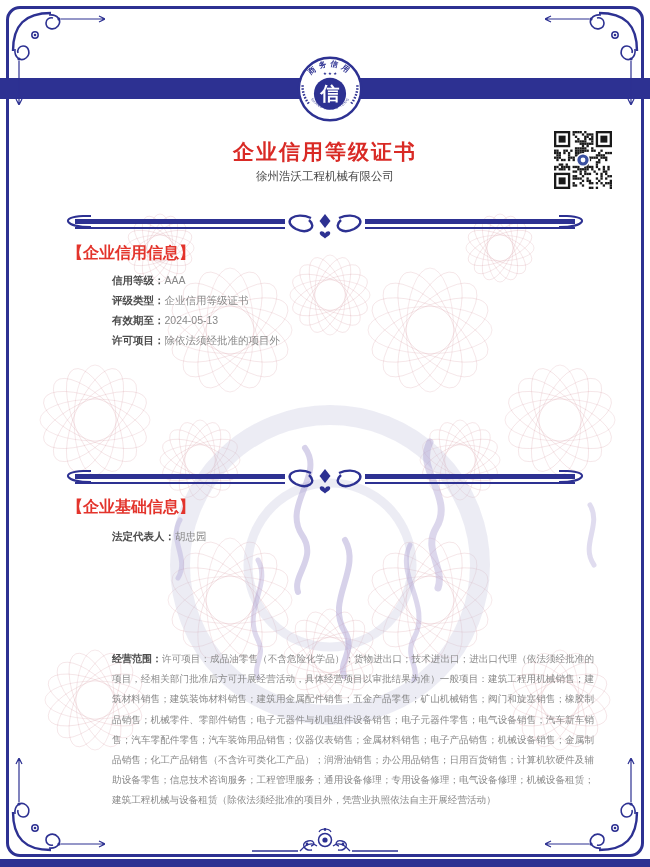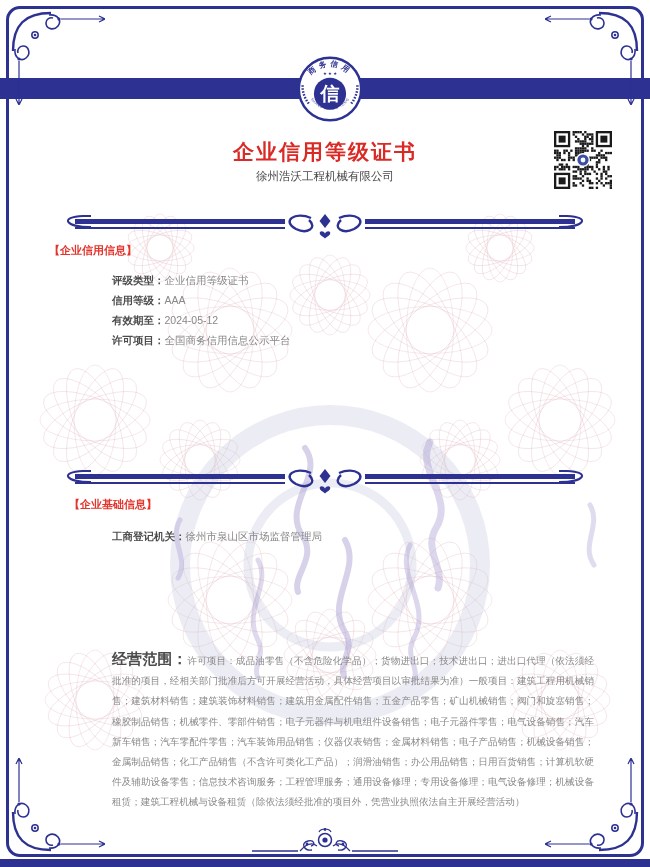--- a/index.html
+++ b/index.html
@@ -27,33 +27,33 @@
   .seal{position:absolute;left:296px;top:55px;width:68px;height:68px;z-index:3;}
   .qr{position:absolute;left:554px;top:131px;width:58px;height:58px;z-index:2;}
 
   .title{position:absolute;left:0;right:0;top:138px;text-align:center;font-size:21px;font-weight:bold;letter-spacing:2px;color:var(--title-red);z-index:2;}
   .subtitle{position:absolute;left:0;right:0;top:169px;text-align:center;font-size:11.5px;color:#4a4a4a;z-index:2;}
 
   .divider{position:absolute;left:57px;width:536px;height:26px;z-index:2;}
   .divider.d1{top:213px;}
   .divider.d2{top:468px;}
 
-  .sec-heading{position:absolute;left:49px;font-size:11px;font-weight:bold;color:var(--heading-red);z-index:2;text-align:right;}
+  .sec-heading{position:absolute;left:67px;font-size:16px;font-weight:bold;color:var(--heading-red);z-index:2;text-align:right;}
   .sec-heading.h1{top:243px;}
-  .sec-heading.h2{top:497px;margin-left:20px;}
+  .sec-heading.h2{top:497px;}
 
   .fields{position:absolute;left:112px;z-index:2;}
   .fields.f1{top:271px;}
   .fields.f2{top:527px;}
   .row{font-size:10.5px;line-height:19.9px;white-space:nowrap;}
   .lbl{font-weight:bold;color:var(--label);}
   .val{color:var(--value);}
 
   .scope{position:absolute;left:112px;top:649px;width:482px;font-size:9.6px;line-height:20.2px;text-align:justify;color:var(--value);z-index:2;}
-  .scope .lbl{font-size:15px;}
+  .scope .lbl{font-size:10px;}
 
   .bottom-ornament{position:absolute;left:50%;transform:translateX(-50%);top:826px;z-index:2;}
 </style>
 </head>
 <body>
 
 <div class="page">
 
   <svg id="wm" class="watermark" viewBox="0 0 650 867">
       <ellipse cx="460" cy="460" rx="40" ry="15.2" transform="rotate(157.5 460 460)" fill="none" stroke="#cf8b95" stroke-width="0.7" opacity="0.28"></ellipse>
@@ -493,24 +493,24 @@
     <g stroke="#2d3192" fill="none">
       <path d="M34,14 C8,14 2,4 26,3 L34,3" stroke-width="2"></path>
       <path d="M502,14 C528,14 534,4 510,3 L502,3" stroke-width="2"></path>
       <path d="M254,5 c-16,-7 -30,3 -15,11 c11,5.5 22,-1 13,-9" stroke-width="2.4"></path>
       <path d="M282,5 c16,-7 30,3 15,11 c-11,5.5 -22,-1 -13,-9" stroke-width="2.4"></path>
     </g>
   </svg>
 
   <div class="sec-heading h1">【企业信用信息】</div>
   <div class="fields f1">
+    <div class="row"><span class="lbl">信用等级：</span><span class="val">AAA</span></div>
     <div class="row"><span class="lbl">评级类型：</span><span class="val">企业信用等级证书</span></div>
-    <div class="row"><span class="lbl">信用等级：</span><span class="val">AAA</span></div>
-    <div class="row"><span class="lbl">有效期至：</span><span class="val">2024-05-12</span></div>
-    <div class="row"><span class="lbl">许可项目：</span><span class="val">全国商务信用信息公示平台</span></div>
+    <div class="row"><span class="lbl">有效期至：</span><span class="val">2024-05-13</span></div>
+    <div class="row"><span class="lbl">许可项目：</span><span class="val">除依法须经批准的项目外</span></div>
   </div>
 
   <svg class="divider d2" viewBox="0 0 536 26">
     <g fill="#2d3192">
       <rect x="18" y="6" width="210" height="5"></rect>
       <rect x="18" y="14" width="210" height="2"></rect>
       <rect x="308" y="6" width="210" height="5"></rect>
       <rect x="308" y="14" width="210" height="2"></rect>
       <path d="M268,1 l5.5,7 -5.5,7 -5.5,-7 z"></path>
       <path d="M268,25.5 c-1.5,-3.5 -6.5,-3 -5,0.8 c0.9,2 4,2.6 5,4.2 c1,-1.6 4.1,-2.2 5,-4.2 c1.5,-3.8 -3.5,-4.3 -5,-0.8 z" transform="translate(0,-5)"></path>
@@ -518,21 +518,21 @@
     <g stroke="#2d3192" fill="none">
       <path d="M34,14 C8,14 2,4 26,3 L34,3" stroke-width="2"></path>
       <path d="M502,14 C528,14 534,4 510,3 L502,3" stroke-width="2"></path>
       <path d="M254,5 c-16,-7 -30,3 -15,11 c11,5.5 22,-1 13,-9" stroke-width="2.4"></path>
       <path d="M282,5 c16,-7 30,3 15,11 c-11,5.5 -22,-1 -13,-9" stroke-width="2.4"></path>
     </g>
   </svg>
 
   <div class="sec-heading h2">【企业基础信息】</div>
   <div class="fields f2">
-    <div class="row"><span class="lbl">工商登记机关：</span><span class="val">徐州市泉山区市场监督管理局</span></div>
+    <div class="row"><span class="lbl">法定代表人：</span><span class="val">胡忠园</span></div>
   </div>
 
   <div class="scope">
     <span class="lbl">经营范围：</span><span class="val">许可项目：成品油零售（不含危险化学品）；货物进出口；技术进出口；进出口代理（依法须经批准的项目，经相关部门批准后方可开展经营活动，具体经营项目以审批结果为准）一般项目：建筑工程用机械销售；建筑材料销售；建筑装饰材料销售；建筑用金属配件销售；五金产品零售；矿山机械销售；阀门和旋塞销售；橡胶制品销售；机械零件、零部件销售；电子元器件与机电组件设备销售；电子元器件零售；电气设备销售；汽车新车销售；汽车零配件零售；汽车装饰用品销售；仪器仪表销售；金属材料销售；电子产品销售；机械设备销售；金属制品销售；化工产品销售（不含许可类化工产品）；润滑油销售；办公用品销售；日用百货销售；计算机软硬件及辅助设备零售；信息技术咨询服务；工程管理服务；通用设备修理；专用设备修理；电气设备修理；机械设备租赁；建筑工程机械与设备租赁（除依法须经批准的项目外，凭营业执照依法自主开展经营活动）</span>
   </div>
 
   <svg class="bottom-ornament" width="150" height="30" viewBox="0 0 150 30">
     <g stroke="#2d3192" fill="none">
       <path d="M2,25 h46" stroke-width="1.6"></path>
       <path d="M102,25 h46" stroke-width="1.6"></path>

